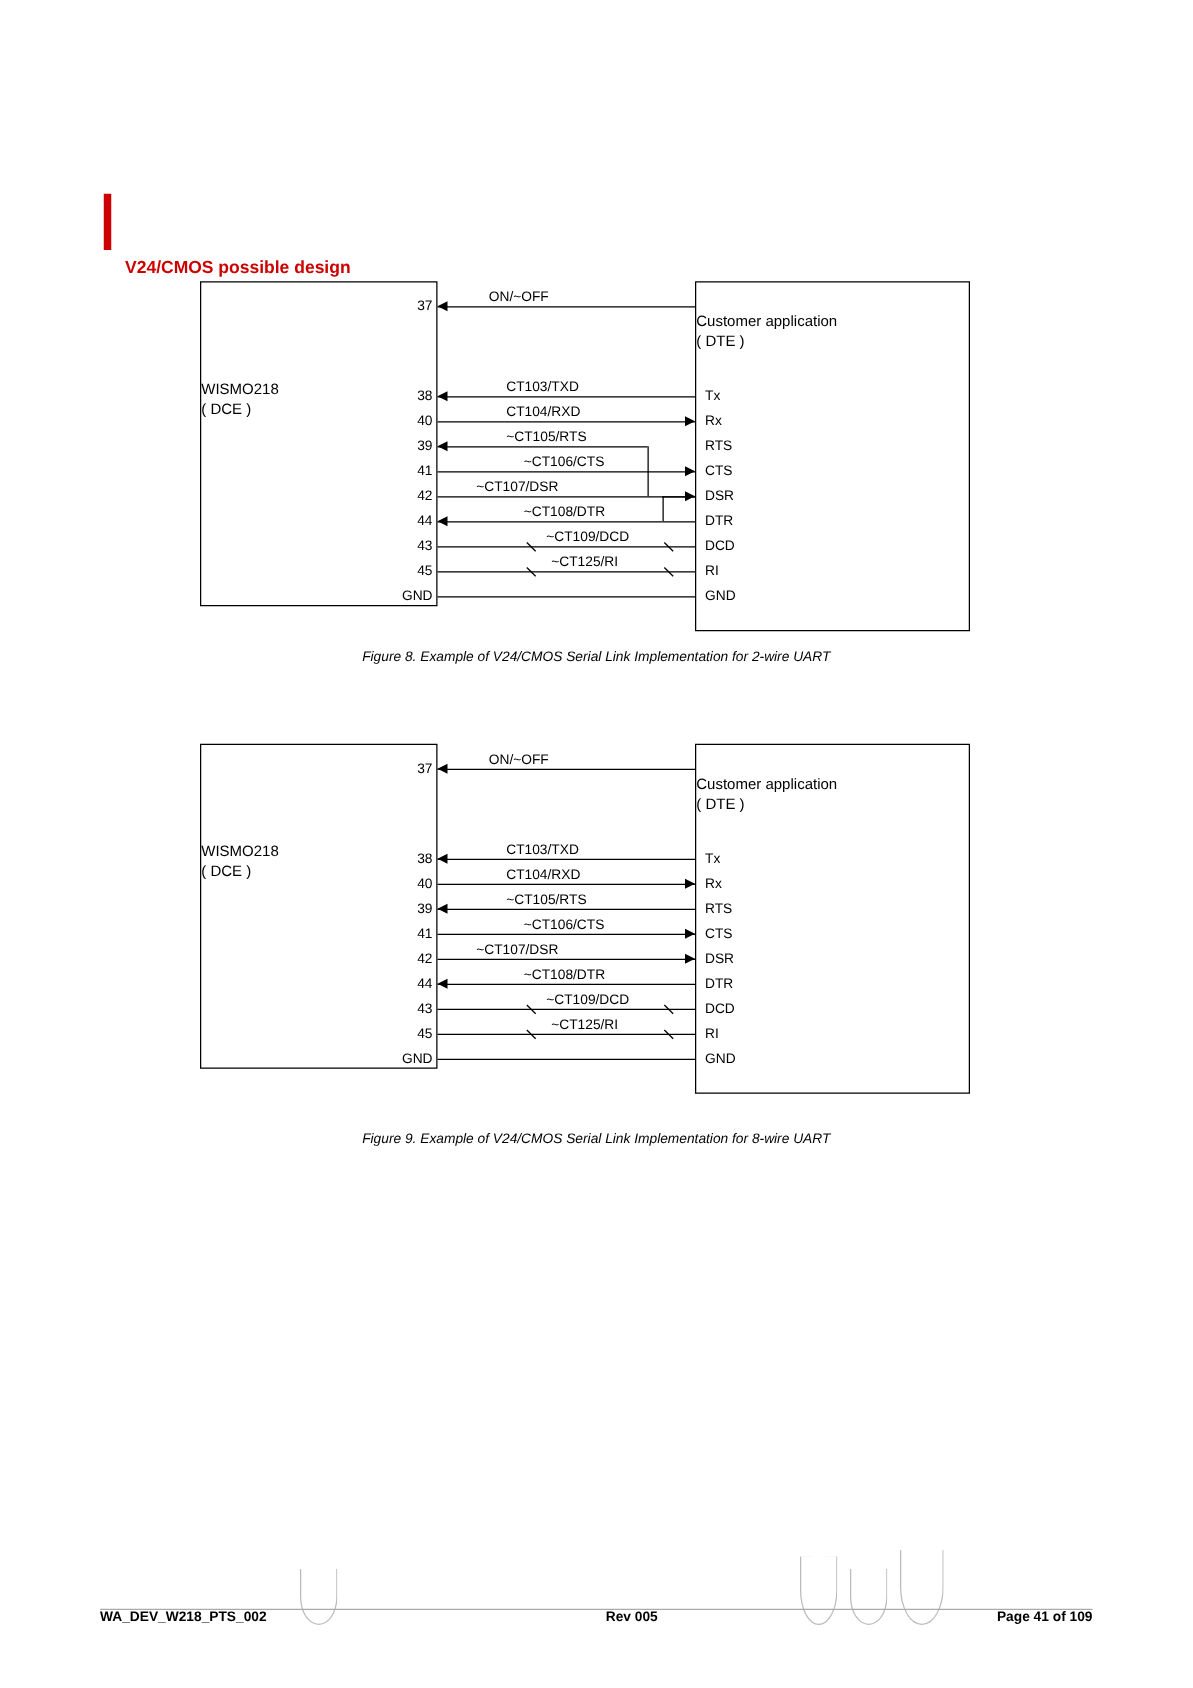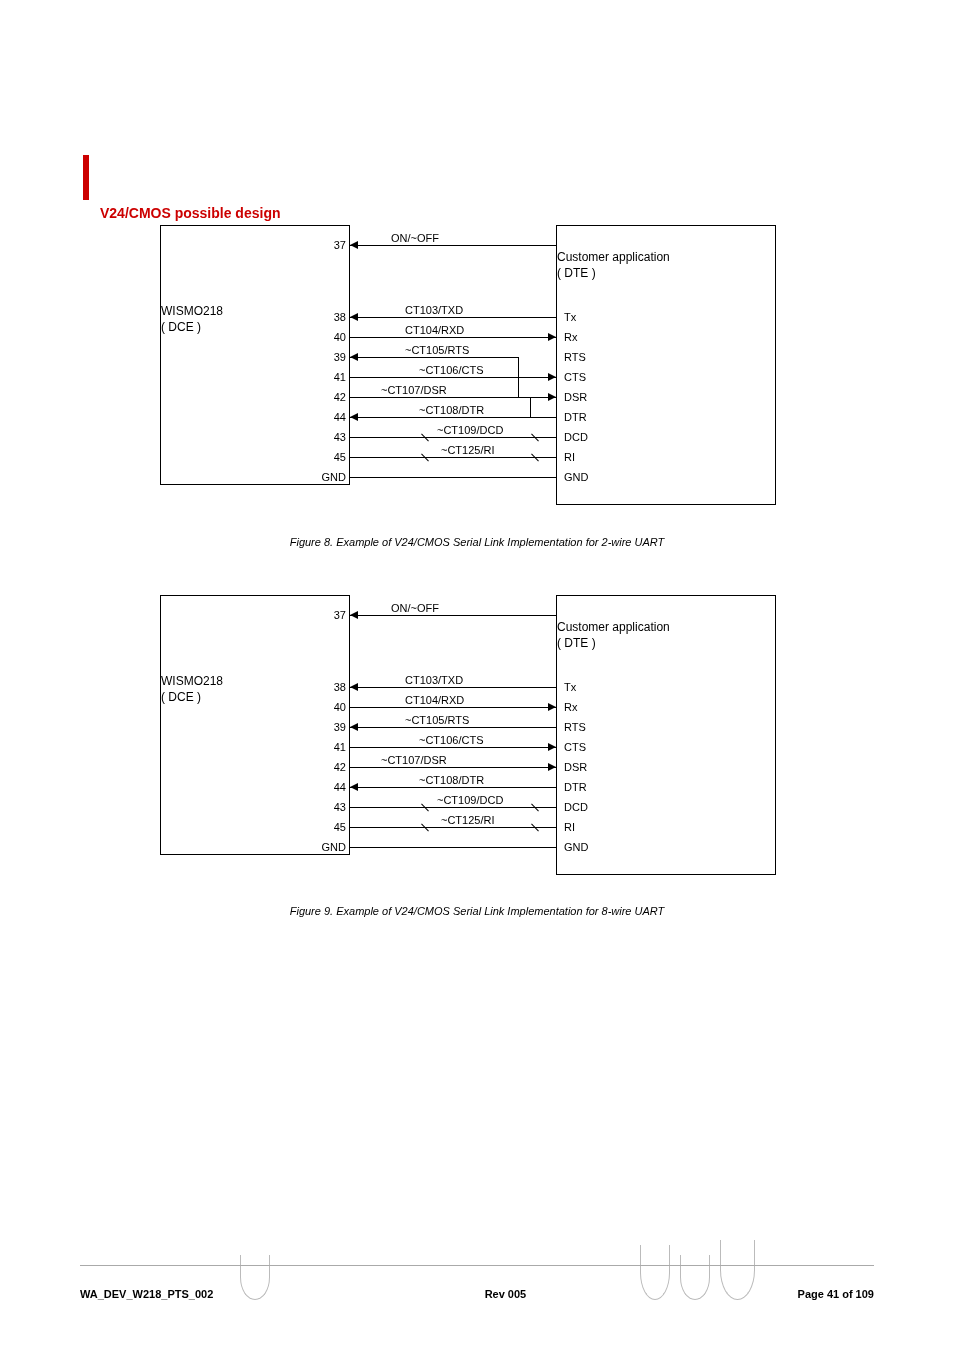--- a/index.html
+++ b/index.html
@@ -75,21 +75,21 @@
   }
   .diagram.d1 { top: 225px; }
   .diagram.d2 { top: 595px; }
   .caption {
     position: absolute;
     width: 100%;
     text-align: center;
     font-size: 11px;
     font-style: italic;
   }
-  .caption.c1 { top: 536px; font-style: italic; }
+  .caption.c1 { top: 520px; font-style: italic; }
   .caption.c2 { top: 905px; }
   .box {
     position: absolute;
     border: 1.5px solid #000;
   }
   .box.dce { left: 0; top: 0; width: 190px; height: 260px; }
   .box.dte { left: 396px; top: 0; width: 220px; height: 280px; }
   .box-title {
     font-size: 12px;
     text-align: left;
@@ -151,21 +151,21 @@
     position: absolute;
     width: 1px;
     background: #000;
   }
   .footer {
     position: absolute;
     bottom: 50px;
     left: 80px;
     right: 80px;
     border-top: 1px solid #aaa;
-    padding-top: 22px;
+    padding-top: 0;
     display: flex;
     justify-content: space-between;
     font-size: 11px;
     font-weight: bold;
   }
   .footer-tick {
     position: absolute;
     bottom: 50px;
     width: 30px;
     height: 45px;

